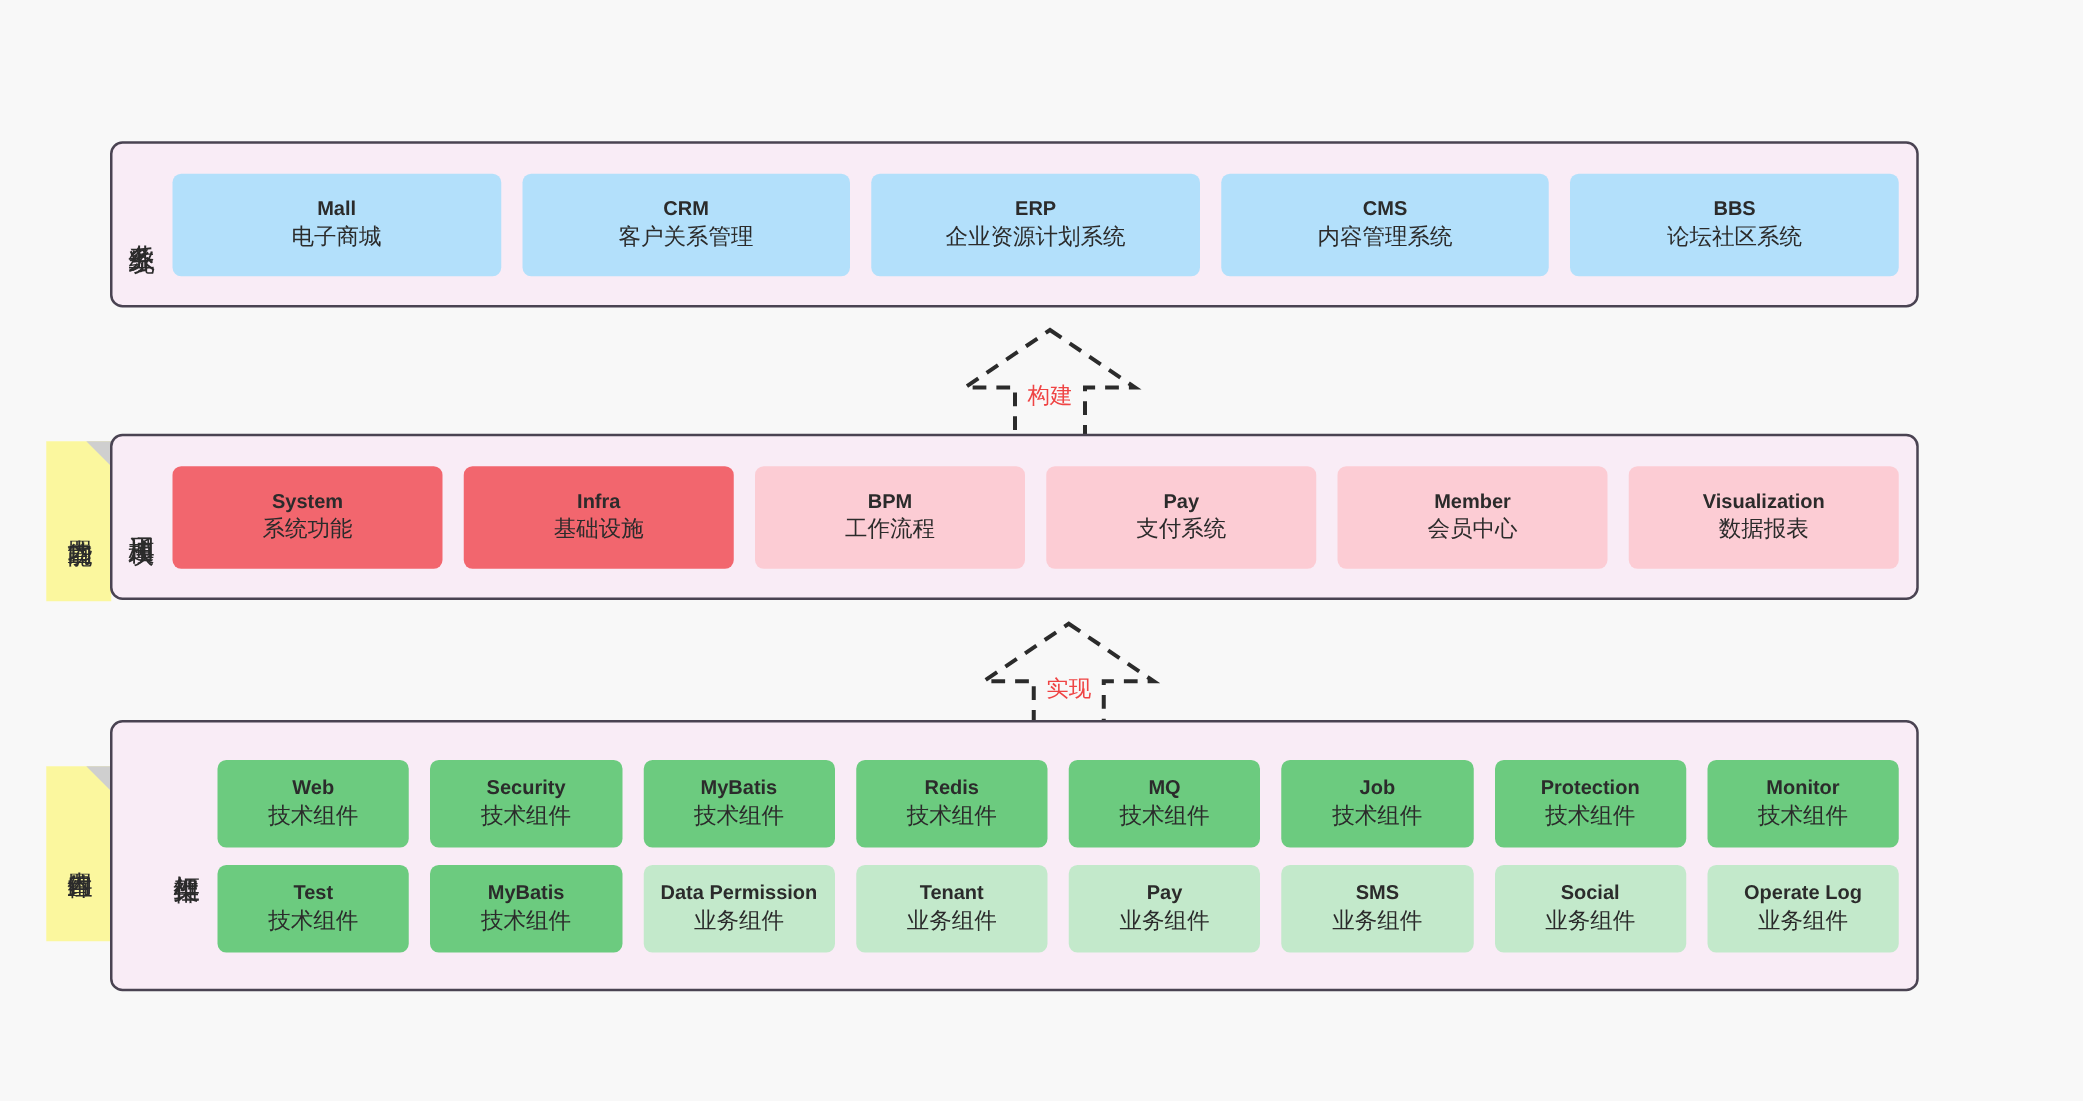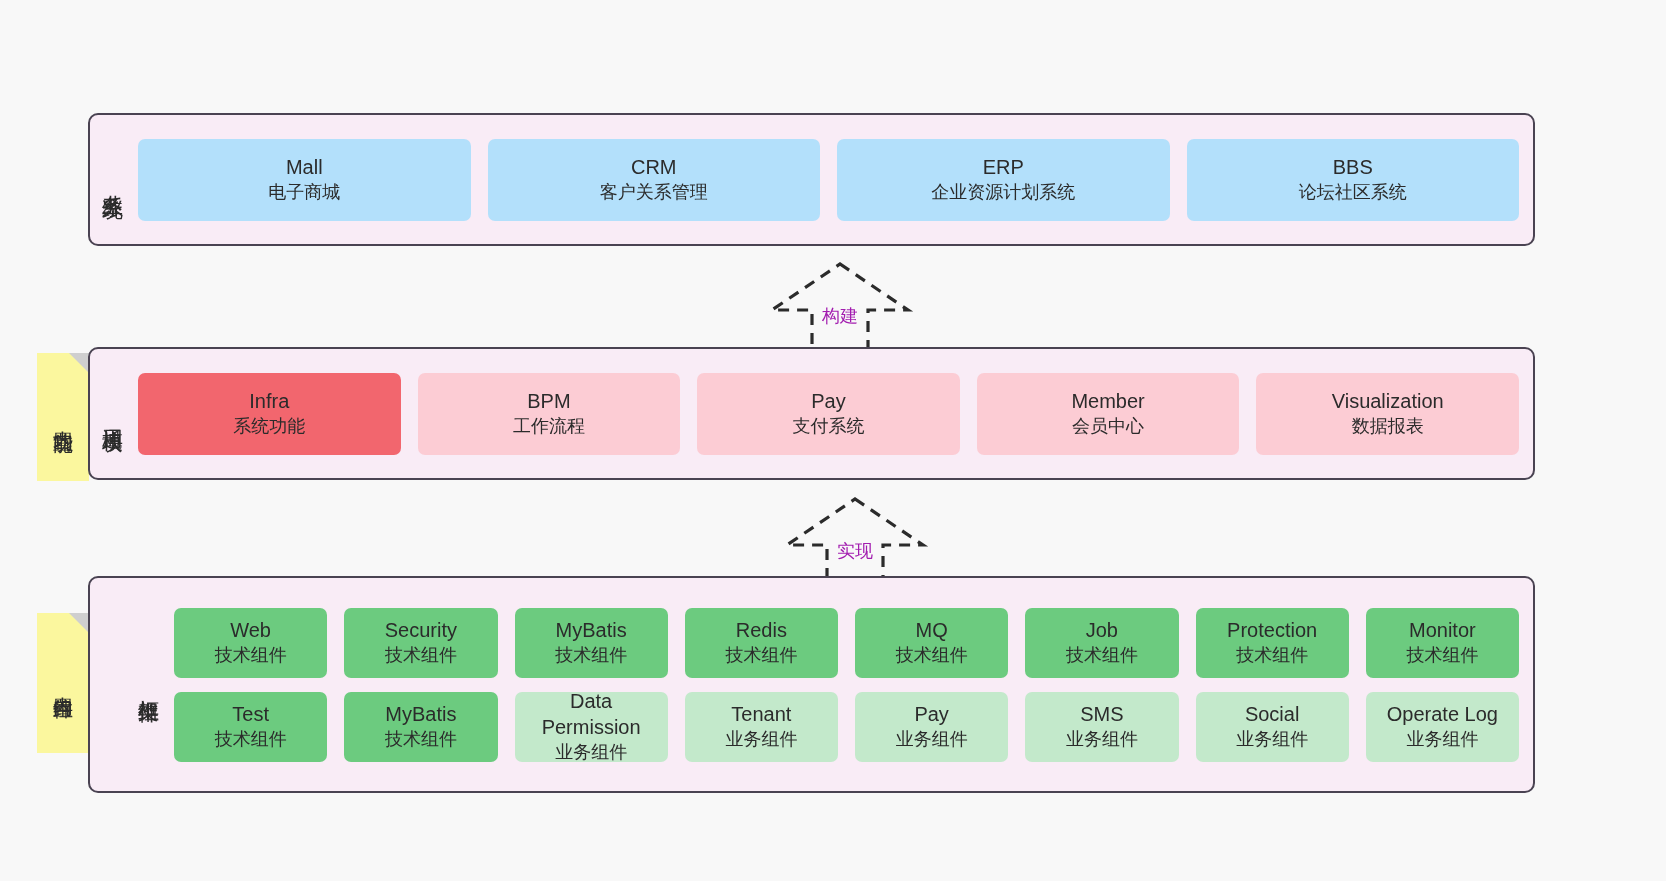--- a/index.html
+++ b/index.html
@@ -68,21 +68,21 @@
     box-sizing: border-box;
     border-radius: 7px;
     display: flex;
     flex-direction: column;
     align-items: center;
     justify-content: center;
     text-align: center;
     line-height: 1.28;
     padding: 4px 6px;
   }
-  .card .t1 { font-size: 20px; }
+  .card .t1 { font-size: 16px; font-weight: bold; }
   .card .t2 { font-size: 18px; }
 
   .card.blue  { background: #b3e0fb; height: 82px; }
   .card.red   { background: #f2666e; height: 82px; }
   .card.pink  { background: #fcccd4; height: 82px; }
   .card.green { background: #6ccb7f; height: 70px; }
   .card.lgreen{ background: #c3e9cb; height: 70px; }
 
   
   .sticky {
@@ -116,21 +116,21 @@
     width: 160px;
     height: 98px;
   }
   .arrow svg { display: block; overflow: visible; }
   .arrow-label {
     position: absolute;
     left: 0; right: 0;
     top: 46px;
     text-align: center;
     font-size: 18px;
-    color: #a21caf;
+    color: #ef4444;
     pointer-events: none;
   }
 </style>
 </head>
 <body>
 
 <div class="canvas">
 
   <div class="layer" style="left:88px; top:113px; width:1447px; height:133px;">
     <div class="layer-title">业务系统</div>
@@ -140,20 +140,24 @@
           <span class="t1">Mall</span>
           <span class="t2">电子商城</span>
         </div>
         <div class="card blue">
           <span class="t1">CRM</span>
           <span class="t2">客户关系管理</span>
         </div>
         <div class="card blue">
           <span class="t1">ERP</span>
           <span class="t2">企业资源计划系统</span>
+        </div>
+        <div class="card blue">
+          <span class="t1">CMS</span>
+          <span class="t2">内容管理系统</span>
         </div>
         <div class="card blue">
           <span class="t1">BBS</span>
           <span class="t2">论坛社区系统</span>
         </div>
       </div>
     </div>
   </div>
 
   <div class="arrow" style="left:760px; top:258px;">
@@ -166,22 +170,26 @@
   <div class="sticky" style="left:37px; top:353px; height:128px;">
     <div class="fold"></div>
     <span>内置功能</span>
   </div>
 
   <div class="layer" style="left:88px; top:347px; width:1447px; height:133px;">
     <div class="layer-title">通用模块</div>
     <div class="layer-body">
       <div class="row">
         <div class="card red">
+          <span class="t1">System</span>
+          <span class="t2">系统功能</span>
+        </div>
+        <div class="card red">
           <span class="t1">Infra</span>
-          <span class="t2">系统功能</span>
+          <span class="t2">基础设施</span>
         </div>
         <div class="card pink">
           <span class="t1">BPM</span>
           <span class="t2">工作流程</span>
         </div>
         <div class="card pink">
           <span class="t1">Pay</span>
           <span class="t2">支付系统</span>
         </div>
         <div class="card pink">

